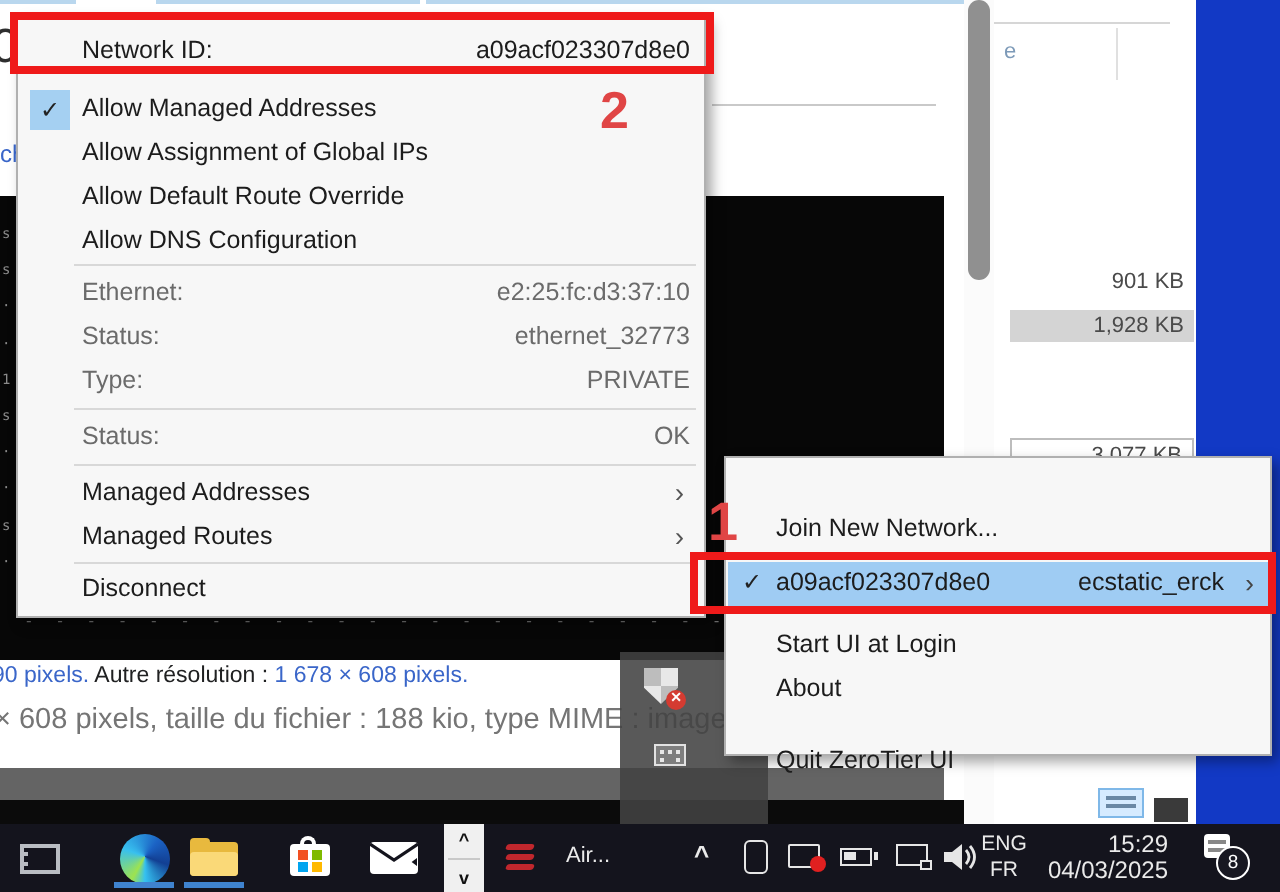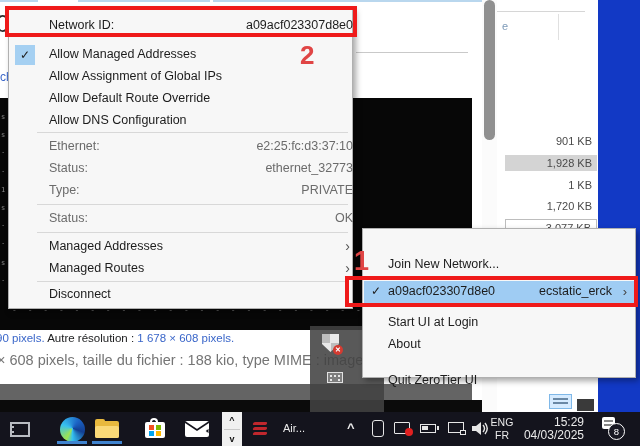--- a/index.html
+++ b/index.html
@@ -76,21 +76,21 @@
   .eth-icon .sub { position:absolute; right:-3px; bottom:-3px; width:6px; height:5px; background:#14141d; border:1.5px solid #e6e6e6; }
   .lang { font-size:10.5px; line-height:13px; text-align:center; }
   .clock { font-size:12px; line-height:13px; text-align:right; width:64px; }
   .ac-note { width:13px; height:12px; background:#fff; border-radius:2px; }
   .ac-note i { position:absolute; left:2px; height:1.5px; width:9px; background:#888; }
   .ac-badge { width:17px; height:17px; border-radius:50%; background:#181822; border:1.5px solid #fff; color:#fff; font-size:9.5px; text-align:center; line-height:15px; }
 
   
   .menu { background:#f7f7f7; border:1px solid #b0b0b0; box-shadow:3px 3px 6px rgba(0,0,0,0.35); font-size:12.5px; color:#1c1c1c; }
   .submenu { left:8px; top:8px; width:345px; height:301px; }
-  .mrow { position:absolute; left:8px; width:100%;padding-left:47px; }
+  .mrow { position:absolute; left:0; width:100%;padding-left:47px; }
   .mlabel { position:absolute; left:32px; white-space:nowrap; }
   .mvalue { position:absolute; right:7px; white-space:nowrap; }
   .gray { color:#6b6b6b; }
   .msep { position:absolute; left:28px; right:4px; height:1px; background:#d8d8d8; }
   .checkbox-hl { position:absolute; left:6px; width:20px; height:20px; background:#a5d0f2; text-align:center; line-height:20px; font-size:12px; color:#222; }
   .subarrow { position:absolute; right:10px; color:#555; font-size:14px; line-height:1; }
 
   .mainmenu { left:362px; top:228px; width:274px; height:150px; }
   .mm-item { position:absolute; left:25px; white-space:nowrap; }
   .hlrow { position:absolute; left:1px; right:1px; height:22px; background:#9fccf3; }
@@ -139,22 +139,20 @@
 
   <div class="abs scrolltrack"></div>
   <div class="abs scrollthumb"></div>
 
   <div class="abs explorer">
     <div class="abs exp-topline"></div>
     <div class="abs exp-hdr">e</div>
     <div class="abs exp-colsep"></div>
     <div class="abs sizerow" style="top:133px;">901 KB</div>
     <div class="abs sizerow sel" style="top:155px;">1,928 KB</div>
-    <div class="abs sizerow" style="top:177px;">1 KB</div>
-    <div class="abs sizerow" style="top:198px;">1,720 KB</div>
     <div class="abs sizerow box" style="top:219px;">3,077 KB</div>
   </div>
 
   <div class="abs traypopup">
     <div class="abs shield">
       <div class="body"></div>
         <div class="badge">✕</div>
     </div>
     <div class="abs gridicon">
       <i style="left:2px;top:2px;"></i>

